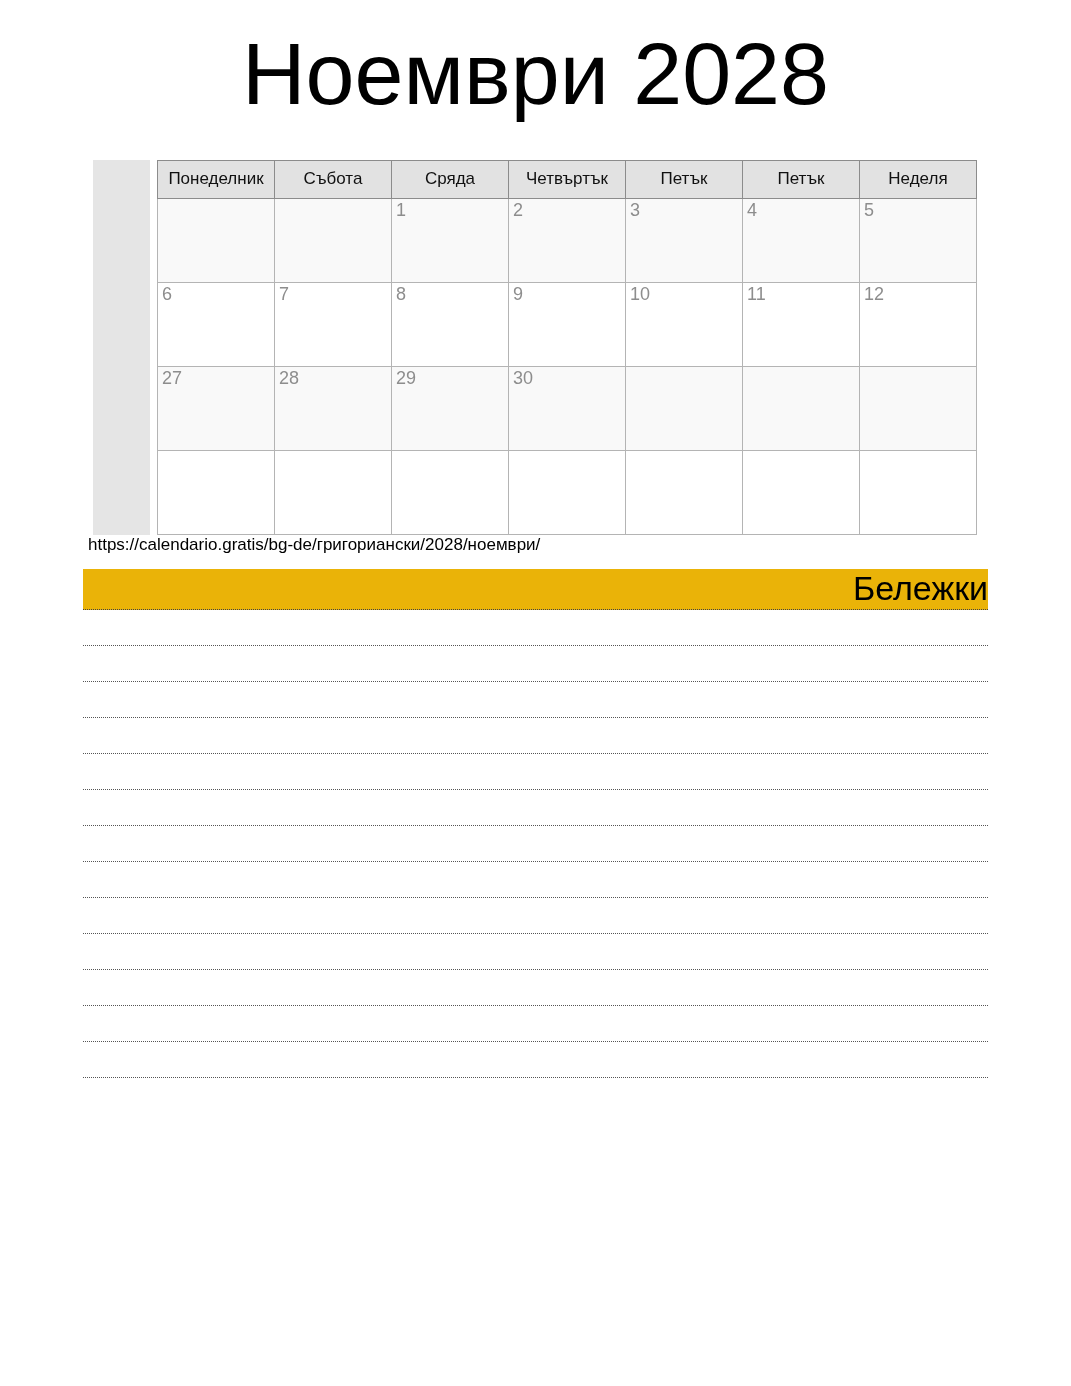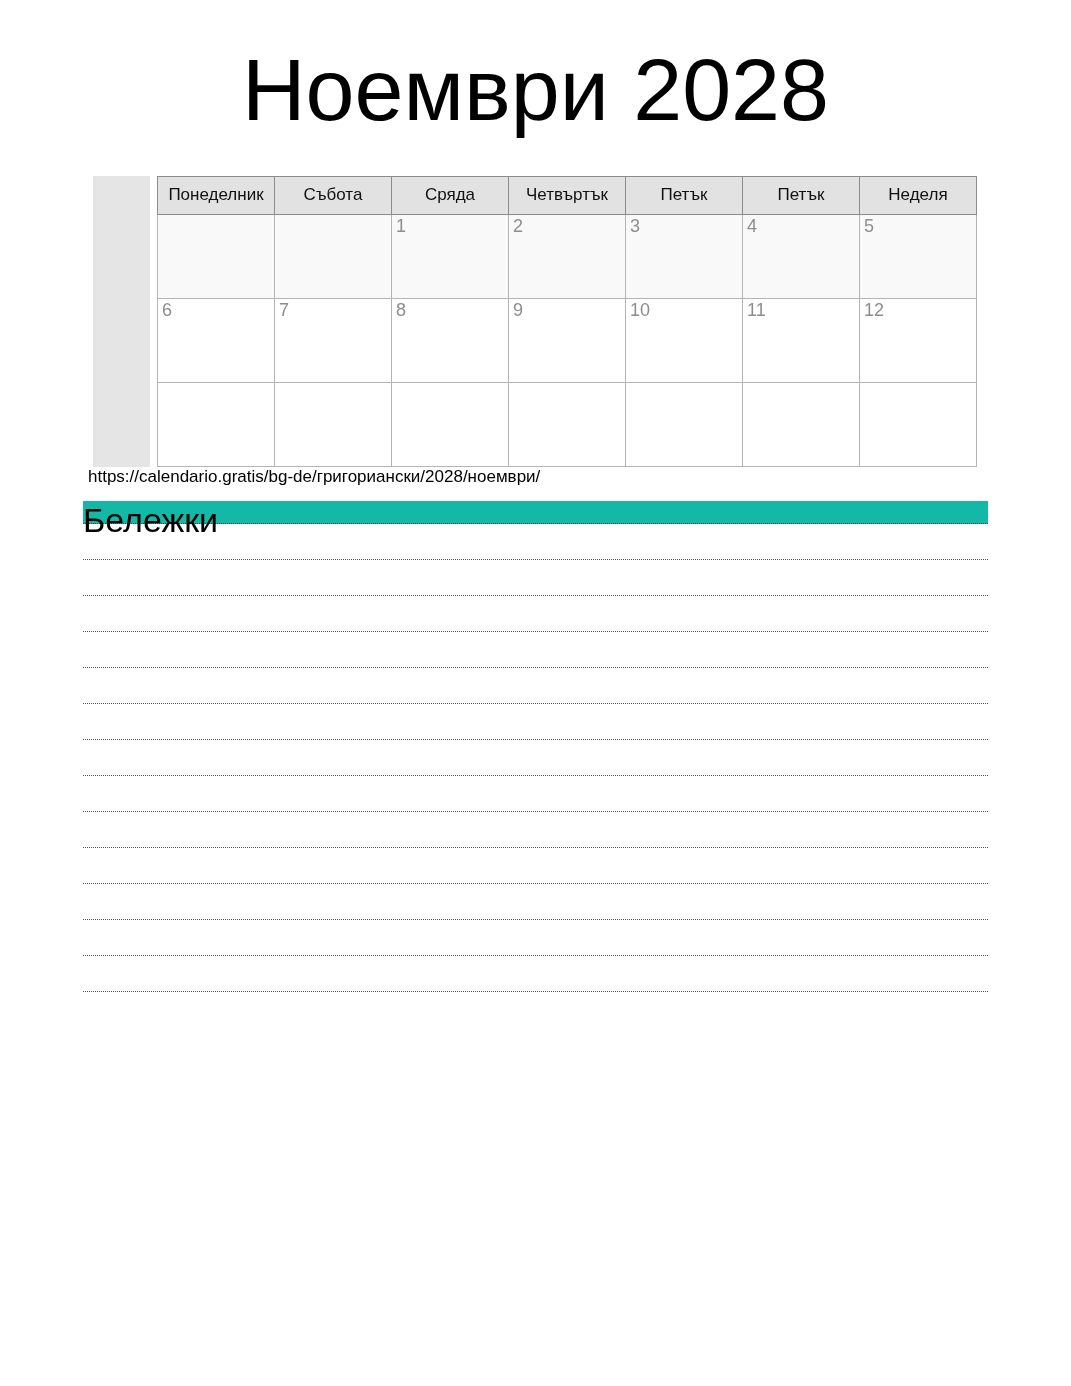--- a/index.html
+++ b/index.html
@@ -6,21 +6,21 @@
   html, body { background: #ffffff; }
   body {
     width: 1071px;
     height: 1386px;
     position: relative;
     overflow: hidden;
     font-family: "Liberation Sans", "DejaVu Sans", sans-serif;
     color: #000;
   }
   .page-title {
-    margin-top: 42px;
+    margin-top: 26px;
     text-align: center;
     font-size: 88px;
     font-weight: normal;
     line-height: 1.1;
     letter-spacing: 0px;
     color: #000;
   }
   .cal-wrap {
     margin: 37px 0 0 93px;
     width: 884px;
@@ -62,24 +62,24 @@
   .source-url {
     margin: 0 0 0 88px;
     font-size: 17px;
     color: #000;
   }
   .notes {
     margin: 14px 0 0 83px;
     width: 905px;
   }
   .notes-header {
-    height: 23px;
-    background: #14b8a6;
+    height: 41px;
+    background: #eab308;
     border-bottom: 1px dotted #444;
-    text-align: left;
+    text-align: right;
     font-size: 34px;
     line-height: 39px;
     font-weight: normal;
     color: #000;
   }
   .note-line {
     height: 36px;
     border-bottom: 1px dotted #555;
   }
 </style>
@@ -114,20 +114,29 @@
         </tr>
         <tr>
           <td>6</td>
           <td>7</td>
           <td>8</td>
           <td>9</td>
           <td>10</td>
           <td>11</td>
           <td>12</td>
         </tr>
+        <tr class="shaded">
+          <td>27</td>
+          <td>28</td>
+          <td>29</td>
+          <td>30</td>
+          <td></td>
+          <td></td>
+          <td></td>
+        </tr>
         <tr>
           <td></td>
           <td></td>
           <td></td>
           <td></td>
           <td></td>
           <td></td>
           <td></td>
         </tr>
       </tbody>

